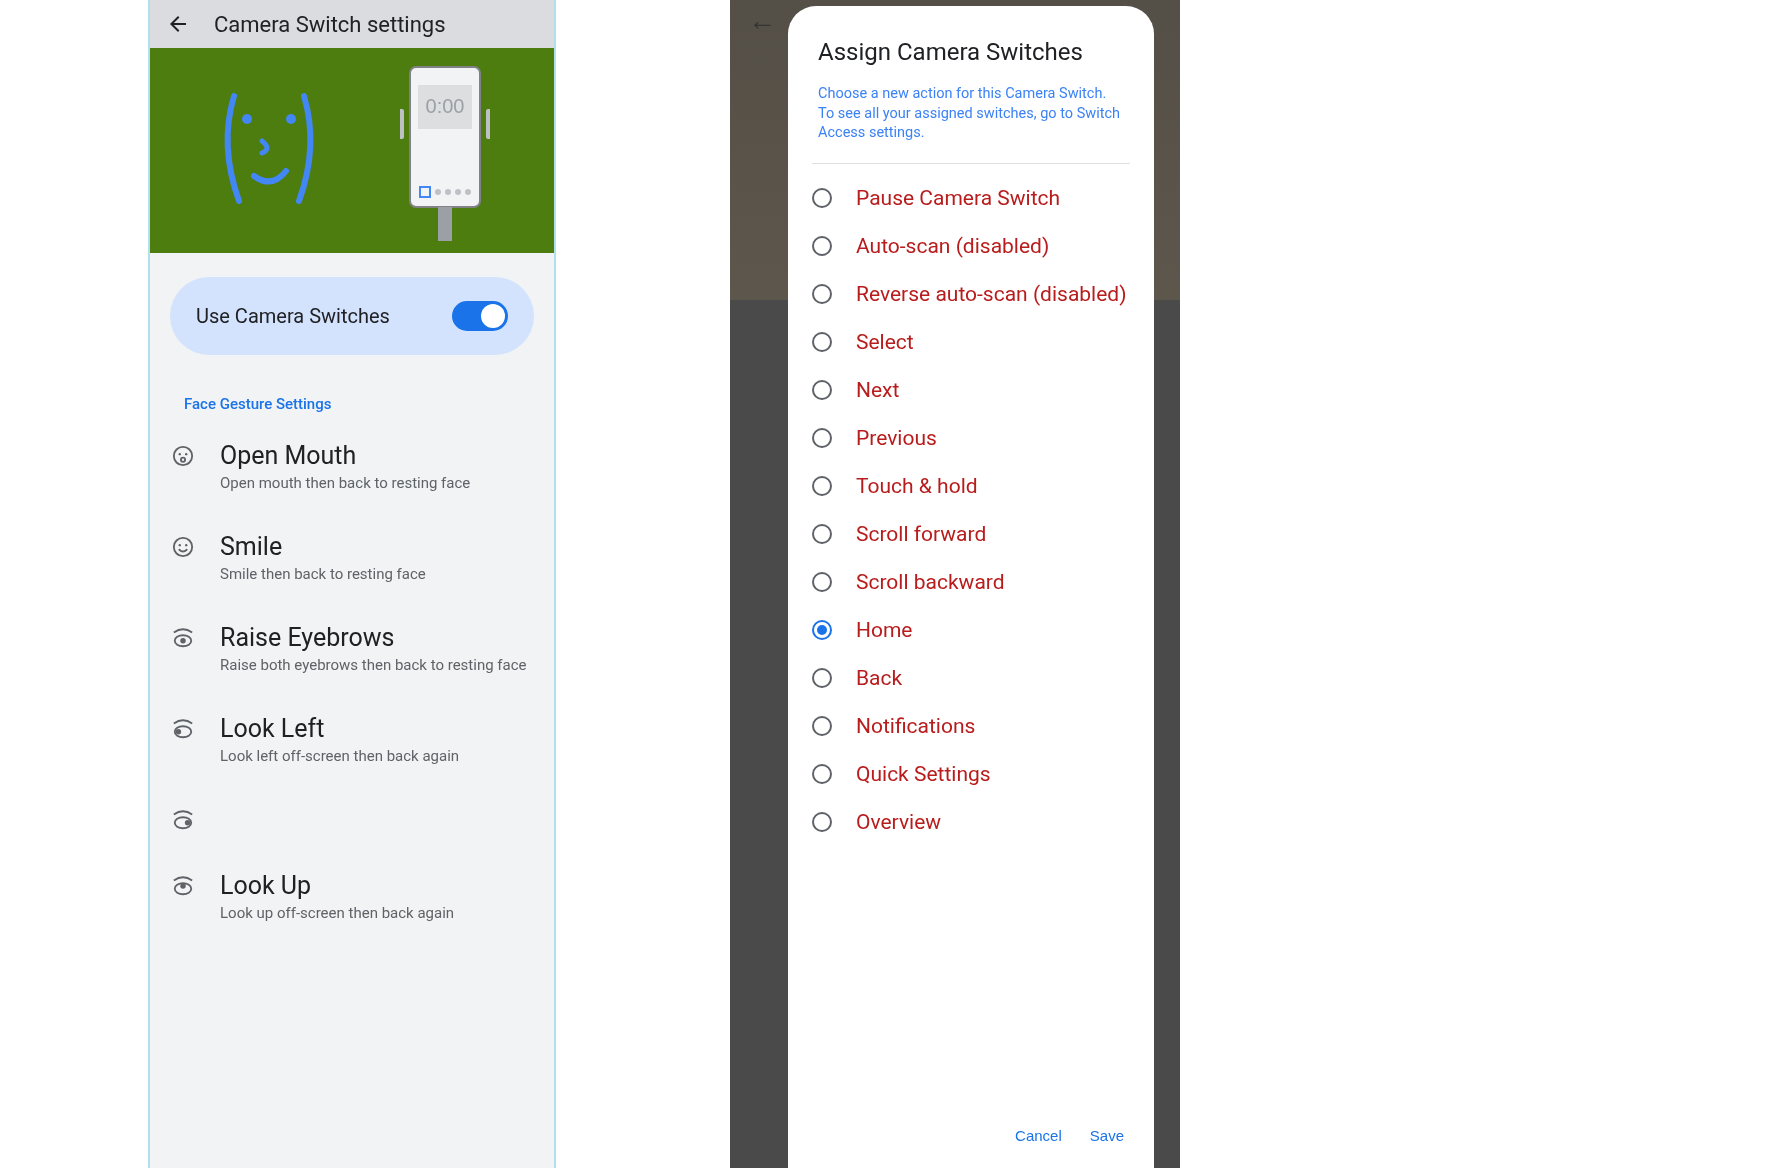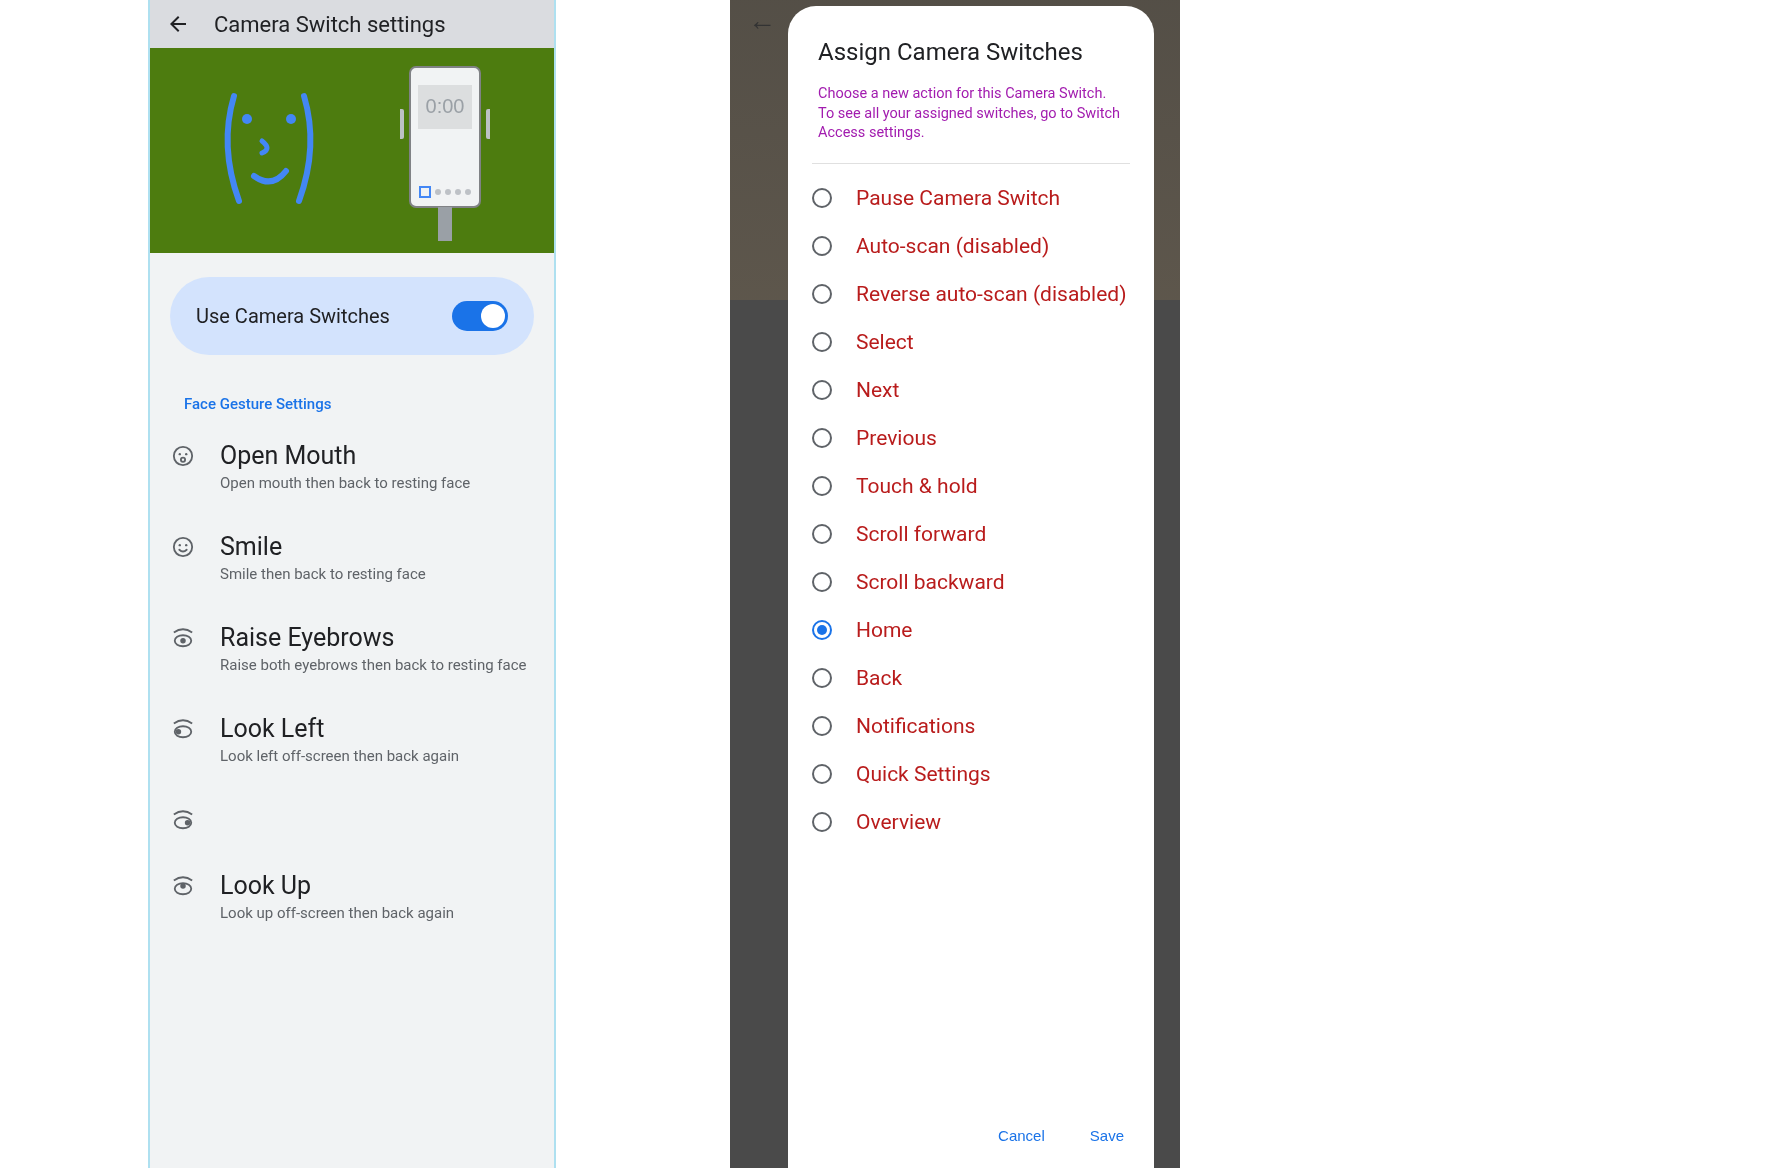--- a/index.html
+++ b/index.html
@@ -148,21 +148,21 @@
   }
   .dialog-title {
     padding: 0 30px 18px;
     font-size: 24px;
     color: #202124;
     font-weight: 400;
   }
   .dialog-desc {
     padding: 0 30px 20px;
     font-size: 14.5px;
-    color: #a21caf;
+    color: #3b82f6;
     line-height: 1.35;
   }
   .divider {
     height: 1px;
     background: #e0e0e0;
     margin: 0 24px;
   }
   .radio-list {
     flex: 1;
     overflow-y: auto;
@@ -195,21 +195,21 @@
     background: #1a73e8;
     border-radius: 50%;
   }
   .radio-label {
     font-size: 21px;
     color: #b91c1c;
   }
   .dialog-actions {
     display: flex;
     justify-content: flex-end;
-    gap: 45px;
+    gap: 28px;
     padding: 20px 30px 24px;
   }
   .dialog-btn {
     background: none;
     border: none;
     color: #1a73e8;
     font-size: 15px;
     font-weight: 500;
     cursor: pointer;
   }

